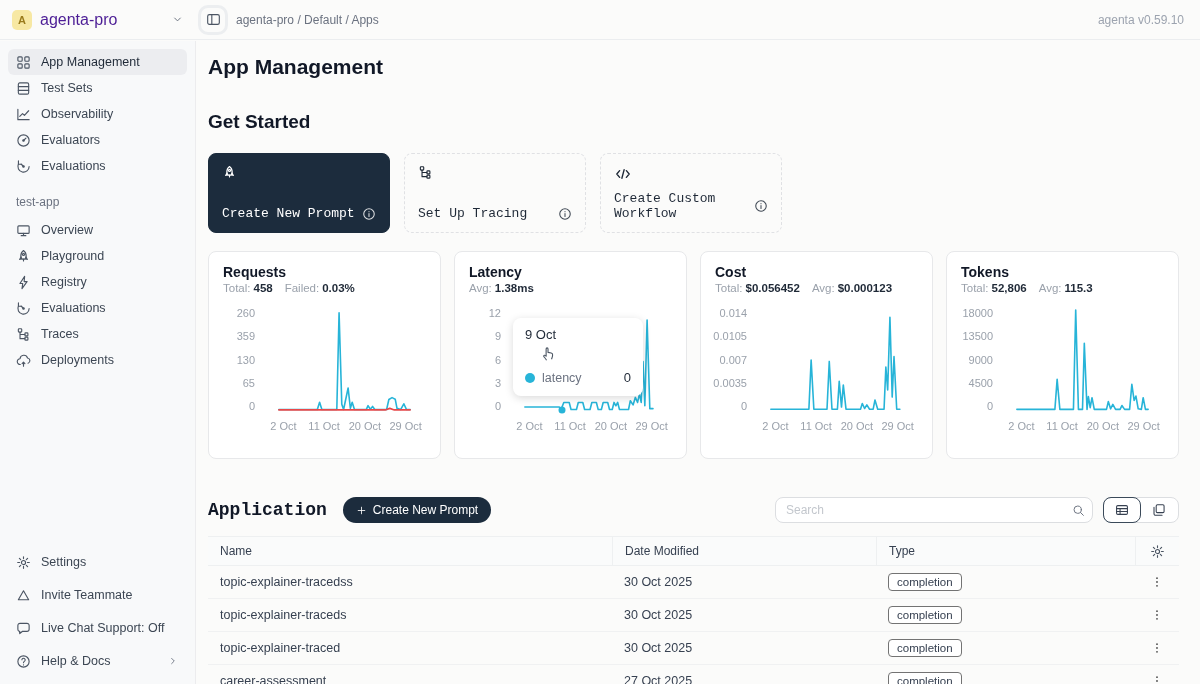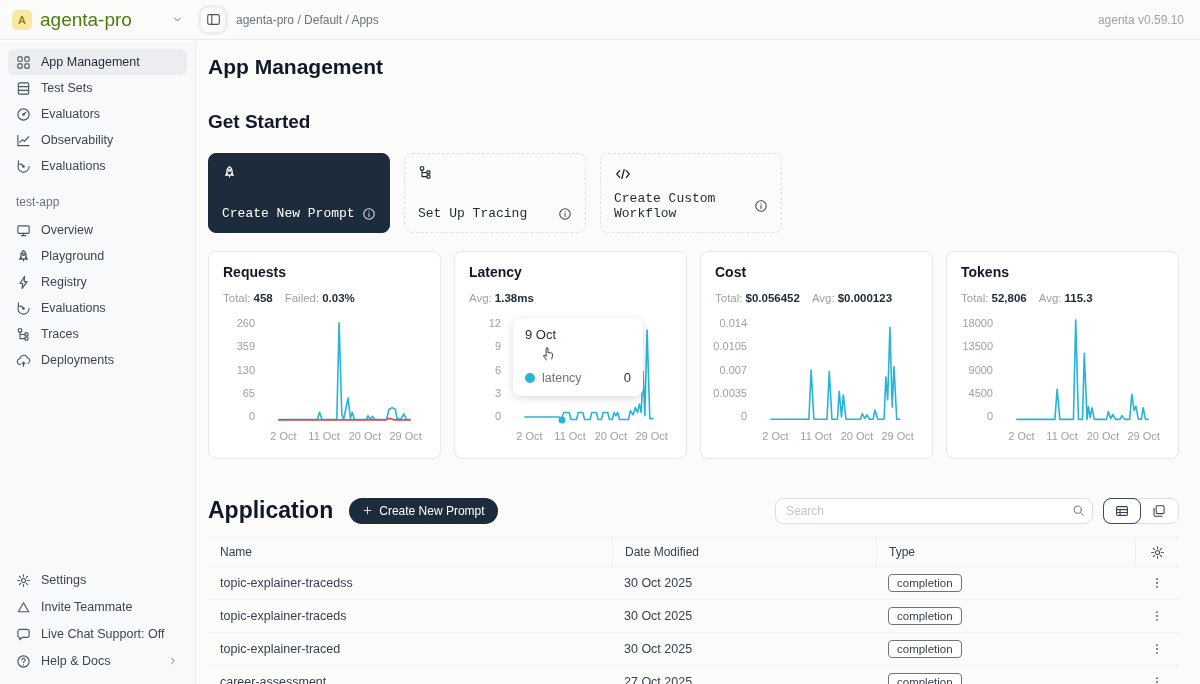--- a/index.html
+++ b/index.html
@@ -4,74 +4,74 @@
 <style>
   * { margin:0; padding:0; box-sizing:border-box; }
   html,body { width:1200px; height:684px; overflow:hidden; }
   body { font-family:"Liberation Sans", sans-serif; background:#fbfbfa; color:#1f2937; font-size:13px; }
   svg { display:block; }
 
   
   .topbar { position:fixed; top:0; left:0; width:1200px; height:40px; display:flex; align-items:center; border-bottom:1px solid #ebedef; background:#fbfbfa; z-index:20; }
   .ws-select { width:196px; height:100%; display:flex; align-items:center; gap:8px; padding:0 12px; cursor:pointer; }
   .avatar { width:20px; height:20px; border-radius:5px; background:#f7e8a3; color:#9a7b1c; font-size:11px; font-weight:700; display:flex; align-items:center; justify-content:center; flex:none; }
-  .ws-name { font-size:19px; font-weight:500; color:#4d7c0f; flex:1; }
+  .ws-name { font-size:16px; font-weight:500; color:#4c1d95; flex:1; }
   .chev { color:#6b7280; }
   .panel-btn { width:30px; height:30px; border-radius:10px; border:3px solid #eceef0; background:#fbfbfa; display:flex; align-items:center; justify-content:center; color:#4b5563; cursor:pointer; margin-left:2px; }
   .breadcrumb { font-size:12px; color:#6b7280; margin-left:8px; }
   .version { margin-left:auto; padding-right:16px; font-size:12px; color:#9ca3af; }
 
   
   .sidebar { position:fixed; top:41px; left:0; bottom:0; width:196px; background:#f8f9fa; border-right:1px solid #ececee; display:flex; flex-direction:column; padding:8px 8px 10px 8px; z-index:10; }
   .nav-item { display:flex; align-items:center; gap:10px; height:26px; padding:0 8px; border-radius:6px; color:#3c4653; font-size:12.5px; cursor:pointer; flex:none; }
   .nav-item .ico { width:15px; height:15px; color:#4b5563; flex:none; display:flex; align-items:center; justify-content:center; }
   .nav-item.selected { background:#ecedf0; color:#1f2937; font-weight:500; }
   .group-label { font-size:12px; color:#6b7280; margin:16px 0 8px 8px; }
-  .sb-footer { margin-top:auto; display:flex; flex-direction:column; gap:1px; }
+  .sb-footer { margin-top:auto; display:flex; flex-direction:column; gap:7px; }
   .nav-item .chev-r { margin-left:auto; color:#6b7280; }
 
   
   .main { position:absolute; left:208px; right:21px; top:40px; }
   .page-title { margin-top:15px; font-size:21px; font-weight:600; color:#111827; }
   .section-h { margin-top:32px; font-size:19px; font-weight:600; color:#111827; }
 
   .gs-row { display:flex; gap:14px; margin-top:20px; }
   .gs-card { width:182px; height:80px; border-radius:8px; padding:11px 13px; display:flex; flex-direction:column; justify-content:space-between; cursor:pointer; border:1px dashed #e0e1e4; color:#1f2937;font-family:Liberation Mono, monospace; }
   .gs-card .ico { width:18px; height:18px; }
   .gs-card .lbl-row { display:flex; align-items:center; justify-content:space-between; }
   .gs-card .lbl { font-size:13px; font-weight:500; }
   .gs-card .info { width:14px; height:14px; color:inherit; opacity:.85; }
   .gs-card.dark { background:#1c2c3d; border:1px solid #1c2c3d; color:#ffffff; }
 
   
   .stats-row { display:flex; gap:13px; margin-top:18px; }
   .stat-card { flex:1; height:208px; background:#ffffff; border:1px solid #e7e8ea; border-radius:8px; padding:12px 14px; position:relative; }
   .stat-title { font-size:14px; font-weight:600; color:#111827; }
-  .stat-line { display:flex; gap:12px; margin-top:12px; }
+  .stat-line { display:flex; gap:12px; margin-top:2px; }
   .stat-line .pair { font-size:11.5px; color:#9aa1ab; }
   .stat-line .pair b { color:#1f2937; font-weight:700; margin-left:3px; }
   .chart-wrap { display:flex; margin-top:14px; height:104px; }
   .chart-ylabels { width:40px; display:flex; flex-direction:column; justify-content:space-between; align-items:flex-end; padding-right:8px; font-size:11px; color:#9aa1ab; line-height:1; }
   .chart-plot { flex:1; position:relative; }
   .chart-plot svg { position:absolute; inset:0; width:100%; height:100%; }
   .chart-xlabels { position:relative; height:14px; margin:8px 0 0 40px; font-size:11px; color:#9aa1ab; }
   .chart-xlabels span { position:absolute; transform:translateX(-50%); white-space:nowrap; }
   .marker-dot { position:absolute; width:7px; height:7px; border-radius:50%; background:#27b4d8; transform:translate(-50%,50%); }
 
   .chart-tooltip { position:absolute; left:58px; top:66px; width:130px; background:#fff; border-radius:8px; box-shadow:0 2px 8px rgba(0,0,0,.15); padding:9px 12px 11px 12px; z-index:5; }
   .chart-tooltip .tt-title { font-size:13px; color:#1f2937; }
   .chart-tooltip .tt-row { display:flex; align-items:center; gap:7px; margin-top:28px; }
   .chart-tooltip .tt-dot { width:10px; height:10px; border-radius:50%; background:#27b4d8; flex:none; }
   .chart-tooltip .tt-name { font-size:12.5px; color:#6b7280; }
   .chart-tooltip .tt-val { font-size:13px; color:#1f2937; margin-left:auto; }
   .cursor-icon { position:absolute; left:84px; top:92px; z-index:6; }
 
   
   .app-head { display:flex; align-items:center; margin-top:38px; }
-  .app-title { font-size:23px; font-weight:600; color:#111827; }
+  .app-title { font-size:18px; font-weight:600; color:#111827;font-family:Liberation Mono, monospace; }
   .create-btn { margin-left:16px; height:26px; background:#1c2c3d; color:#fff; border:none; border-radius:13px; padding:0 13px; font-size:12px; display:flex; align-items:center; gap:6px; cursor:pointer; font-family:inherit; }
   .search-box { margin-left:auto; width:318px; height:26px; border:1px solid #dcdee1; border-radius:8px; background:#fff; display:flex; align-items:center; overflow:hidden; }
   .search-box input { flex:1; border:none; outline:none; font-size:12px; padding:0 10px; color:#374151; background:transparent; font-family:inherit; }
   .search-box input::placeholder { color:#c3c7cd; }
   .search-ico { width:28px; height:100%; display:flex; align-items:center; justify-content:center; color:#6b7280; cursor:pointer; }
   .view-toggle { margin-left:10px; height:26px; border:1px solid #dcdee1; border-radius:8px; background:#fff; display:flex; overflow:visible; }
   .view-seg { width:38px; height:26px; margin:-1px 0 0 -1px; display:flex; align-items:center; justify-content:center; color:#374151; border:1px solid transparent; border-radius:8px; cursor:pointer; }
   .view-seg.selected { border-color:#3b4a5a; }
 
   .table { margin-top:13px; }
@@ -128,35 +128,35 @@
           <svg width="15" height="15" viewBox="0 0 16 16" fill="none" stroke="currentColor" stroke-width="1.2" stroke-linecap="round" stroke-linejoin="round">
             <rect x="2.5" y="2" width="11" height="12" rx="1.5"></rect>
             <path d="M2.5 6h11M2.5 10h11"></path>
           </svg>
         </span>
     <span class="nav-label">Test Sets</span>
   </div>
       <div class="nav-item">
     <span class="ico">
           <svg width="15" height="15" viewBox="0 0 16 16" fill="none" stroke="currentColor" stroke-width="1.2" stroke-linecap="round" stroke-linejoin="round">
+            <path d="M2 2.5v11h12"></path>
+            <path d="M4 10l3-3 2 2 4.5-5"></path>
+          </svg>
+        </span>
+    <span class="nav-label">Observability</span>
+  </div>
+      <div class="nav-item">
+    <span class="ico">
+          <svg width="15" height="15" viewBox="0 0 16 16" fill="none" stroke="currentColor" stroke-width="1.2" stroke-linecap="round" stroke-linejoin="round">
             <circle cx="8" cy="8" r="6"></circle>
             <path d="M8 8l2.6-2.6"></path>
             <circle cx="8" cy="8" r="0.8" fill="currentColor"></circle>
           </svg>
         </span>
     <span class="nav-label">Evaluators</span>
-  </div>
-      <div class="nav-item">
-    <span class="ico">
-          <svg width="15" height="15" viewBox="0 0 16 16" fill="none" stroke="currentColor" stroke-width="1.2" stroke-linecap="round" stroke-linejoin="round">
-            <path d="M2 2.5v11h12"></path>
-            <path d="M4 10l3-3 2 2 4.5-5"></path>
-          </svg>
-        </span>
-    <span class="nav-label">Observability</span>
   </div>
       <div class="nav-item">
     <span class="ico">
           <svg width="15" height="15" viewBox="0 0 16 16" fill="none" stroke="currentColor" stroke-width="1.2" stroke-linecap="round" stroke-linejoin="round">
             <path d="M14 8A6 6 0 112.6 5.4"></path>
             <path d="M2.6 2v3.6h3.6"></path>
             <path d="M8 8L5.4 5.4"></path>
             <circle cx="8" cy="8" r="0.8" fill="currentColor"></circle>
           </svg>
         </span>

